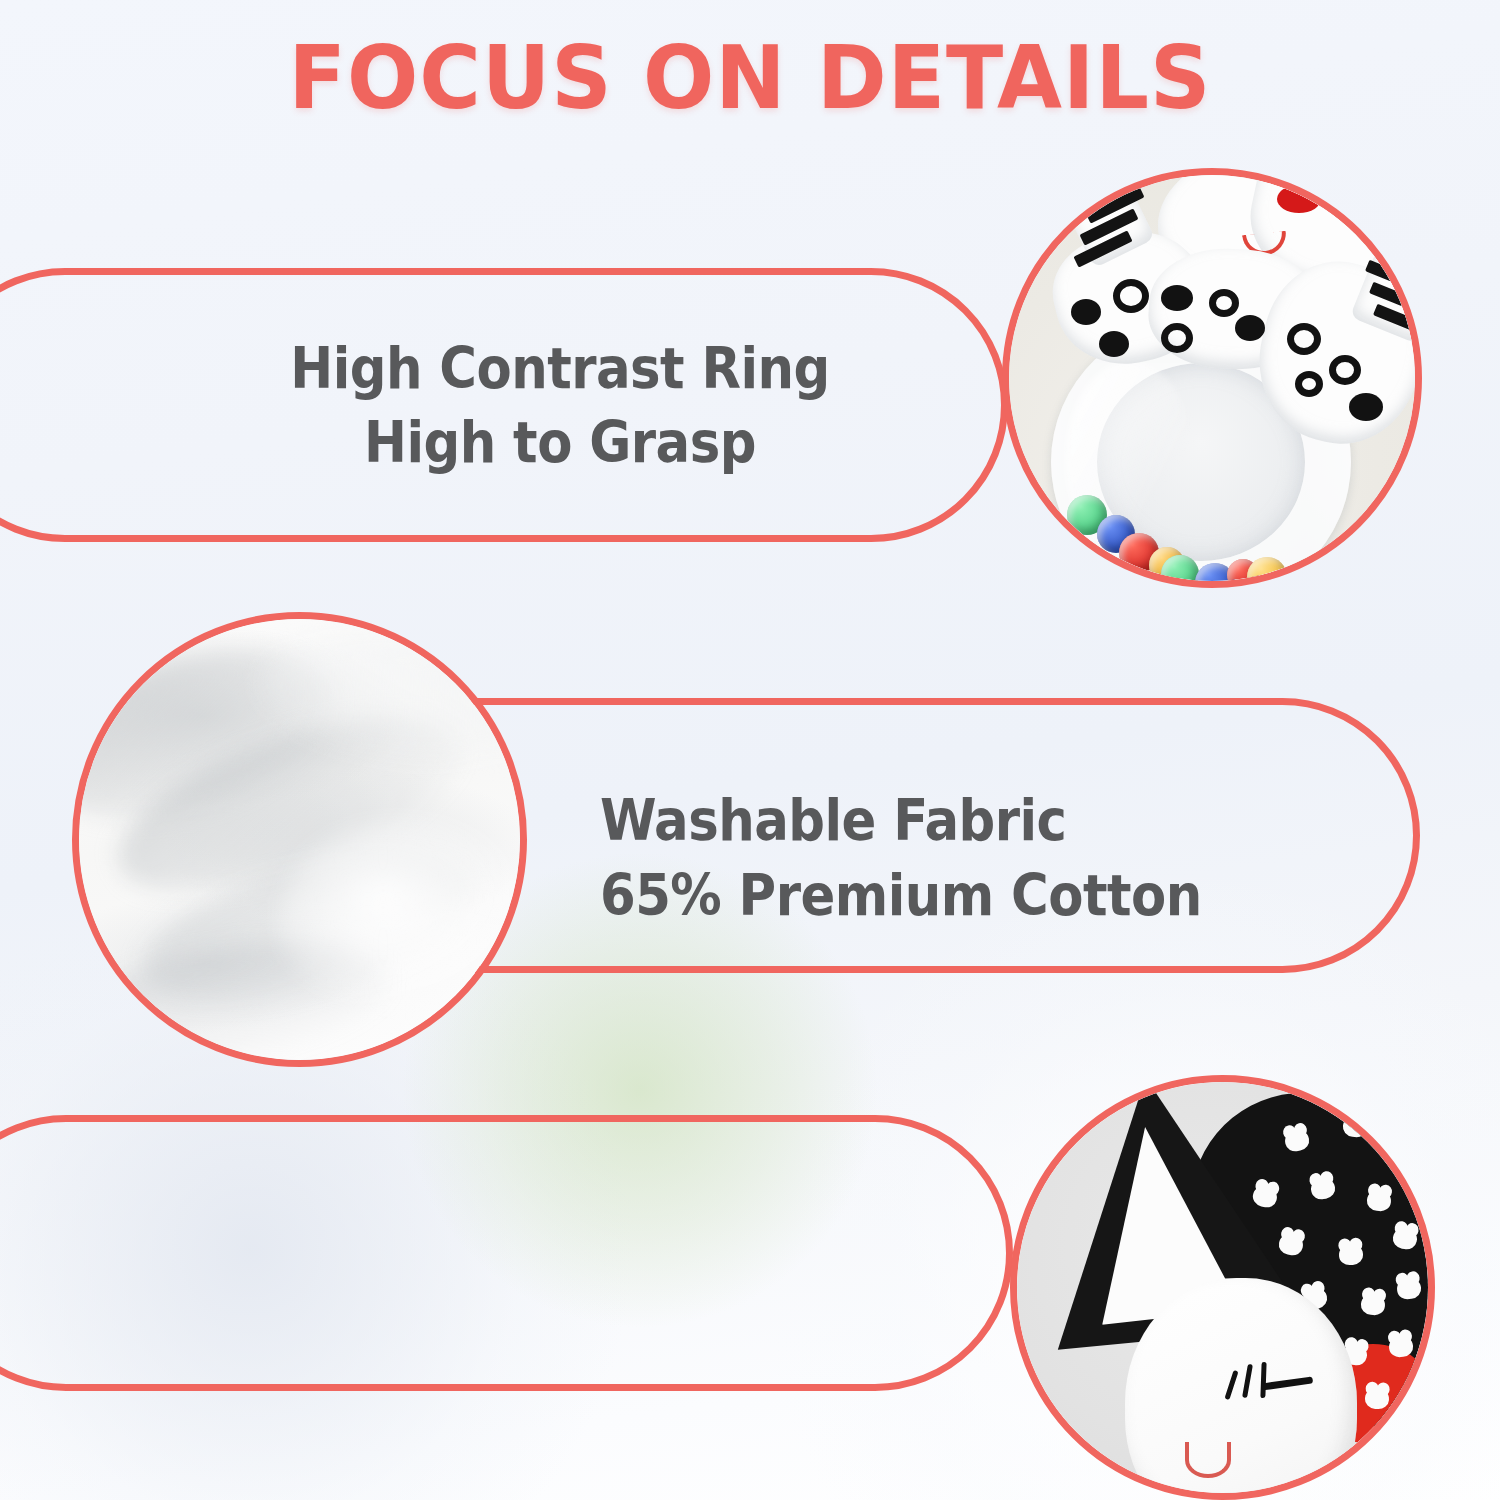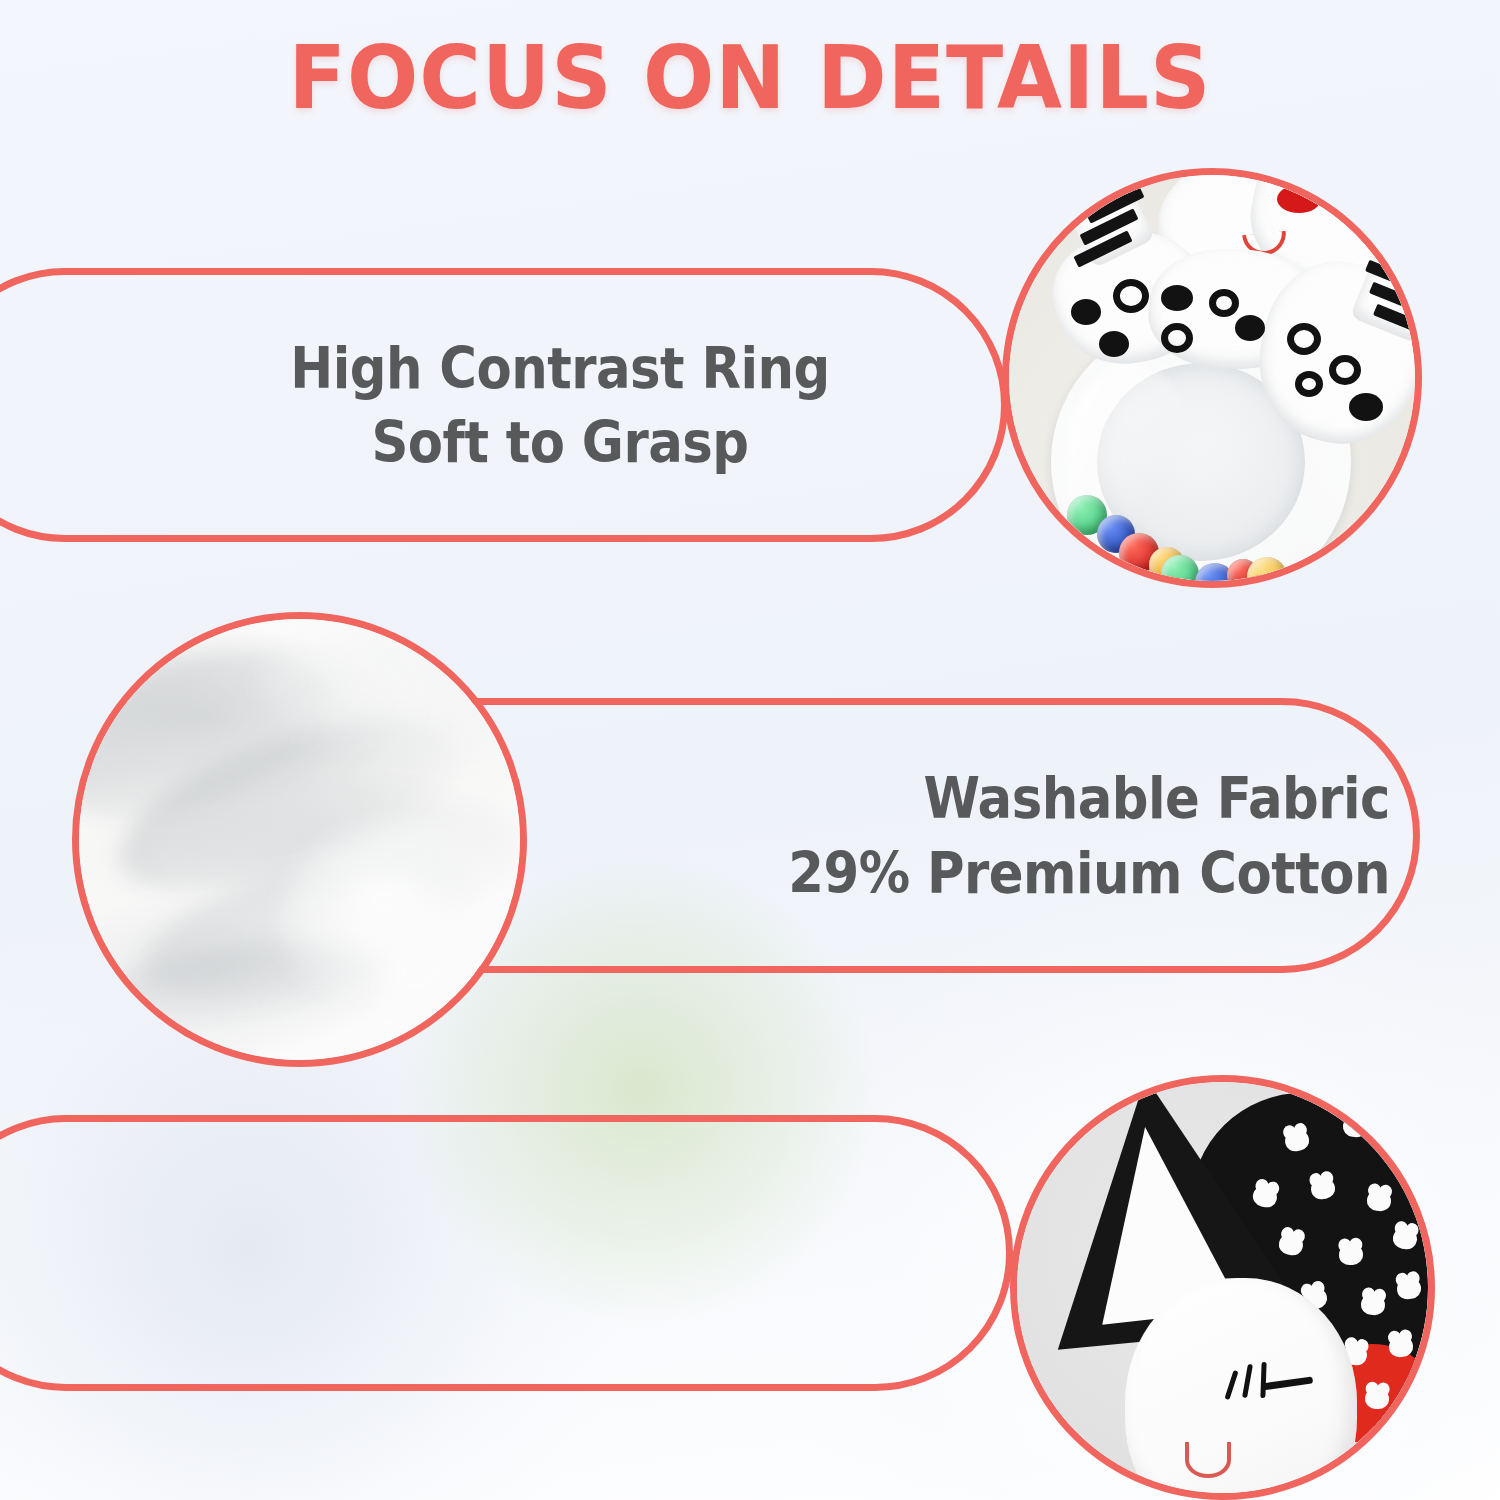--- a/index.html
+++ b/index.html
@@ -62,21 +62,21 @@
     font-family:"DejaVu Sans Condensed","Liberation Sans Narrow","Liberation Sans", sans-serif;
     white-space:nowrap;
   }
 
   
   #pill-1 { left:-72px; top:268px; width:1080px; height:274px; }
   #text-1 { left:150px; top:268px; width:820px; height:274px; align-items:center; }
 
   
   #pill-2 { left:335px; top:698px; width:1085px; height:275px; }
-  #text-2 { left:560px; top:698px; width:830px; height:275px; align-items:flex-end; padding-left:40px; }
+  #text-2 { left:560px; top:720px; width:830px; height:275px; align-items:flex-start; padding-left:40px; }
 
   
   #pill-3 { left:-72px; top:1115px; width:1085px; height:276px; }
   #text-3 { left:150px; top:1115px; width:830px; height:276px; align-items:center; }
 
   
   .circle {
     position:absolute;
     border-radius:50%;
     border:7px solid #f0665f;
@@ -226,21 +226,21 @@
 </head>
 <body>
 
 <div id="stage">
 
   <div id="title">FOCUS ON DETAILS</div>
 
   <div class="pill" id="pill-1"></div>
   <div class="pill-text" id="text-1">
     <div class="pill-line">High Contrast Ring</div>
-    <div class="pill-line">Soft to Grasp</div>
+    <div class="pill-line">High to Grasp</div>
   </div>
 
   <div class="circle" id="circle-1">
     <div class="circle-inner">
       <div class="c1-bg"></div>
       <div class="ring-outer"></div>
       <div class="ring-gloss"></div>
 
       <div class="bead" style="left:58px;  top:320px; width:40px; height:40px; background:radial-gradient(circle at 35% 30%, #8ef0b4, #2fbd6d);"></div>
       <div class="bead" style="left:88px;  top:340px; width:38px; height:38px; background:radial-gradient(circle at 35% 30%, #6a90f5, #1436a8);"></div>
@@ -280,21 +280,21 @@
       <div class="plush" style="left:352px; top:84px; width:72px; height:74px; border-radius:10px; transform:rotate(22deg);"></div>
       <div class="stripe" style="left:356px; top:96px;  width:62px; height:12px; transform:rotate(22deg);"></div>
       <div class="stripe" style="left:360px; top:118px; width:62px; height:12px; transform:rotate(22deg);"></div>
       <div class="stripe" style="left:364px; top:140px; width:62px; height:12px; transform:rotate(22deg);"></div>
     </div>
   </div>
 
   <div class="pill" id="pill-2"></div>
   <div class="pill-text" id="text-2">
     <div class="pill-line">Washable Fabric</div>
-    <div class="pill-line">29% Premium Cotton</div>
+    <div class="pill-line">65% Premium Cotton</div>
   </div>
 
   <div class="circle" id="circle-2">
     <div class="circle-inner">
       <div class="c2-bg"></div>
       <div class="fold" style="left:-40px; top:40px;  width:300px; height:150px; background:linear-gradient(150deg, rgba(186,190,193,0.55), rgba(255,255,255,0)); transform:rotate(-16deg);"></div>
       <div class="fold" style="left:30px;  top:120px; width:360px; height:130px; background:linear-gradient(160deg, rgba(176,181,185,0.48), rgba(255,255,255,0)); transform:rotate(-20deg);"></div>
       <div class="fold" style="left:60px;  top:250px; width:340px; height:120px; background:linear-gradient(168deg, rgba(190,194,197,0.42), rgba(255,255,255,0)); transform:rotate(-14deg);"></div>
       <div class="fold" style="left:-20px; top:330px; width:330px; height:110px; background:linear-gradient(172deg, rgba(186,190,194,0.38), rgba(255,255,255,0)); transform:rotate(-10deg);"></div>
       <div class="fold" style="left:180px; top:20px;  width:280px; height:120px; background:linear-gradient(200deg, rgba(244,245,246,0.9), rgba(255,255,255,0)); transform:rotate(8deg);"></div>

